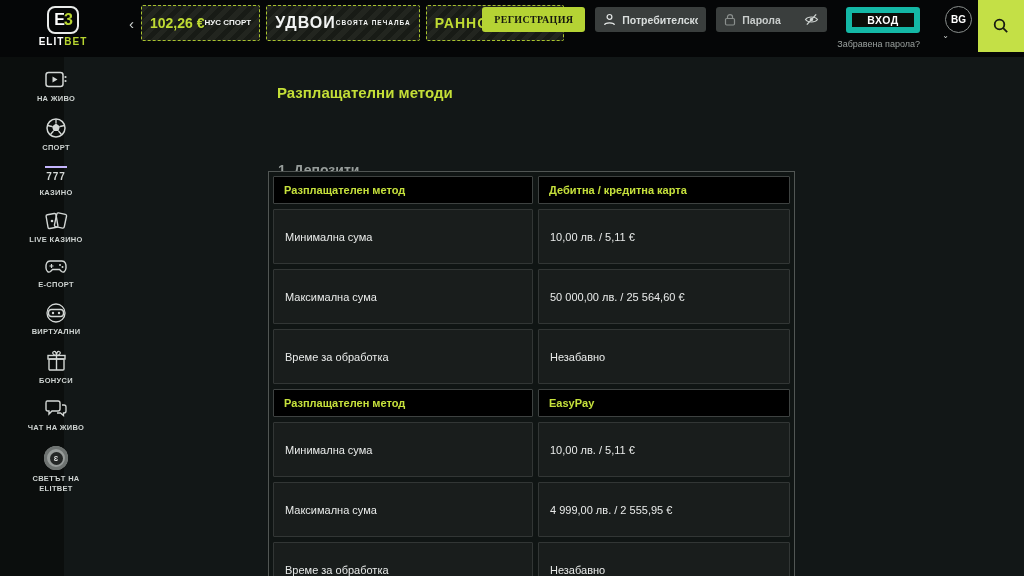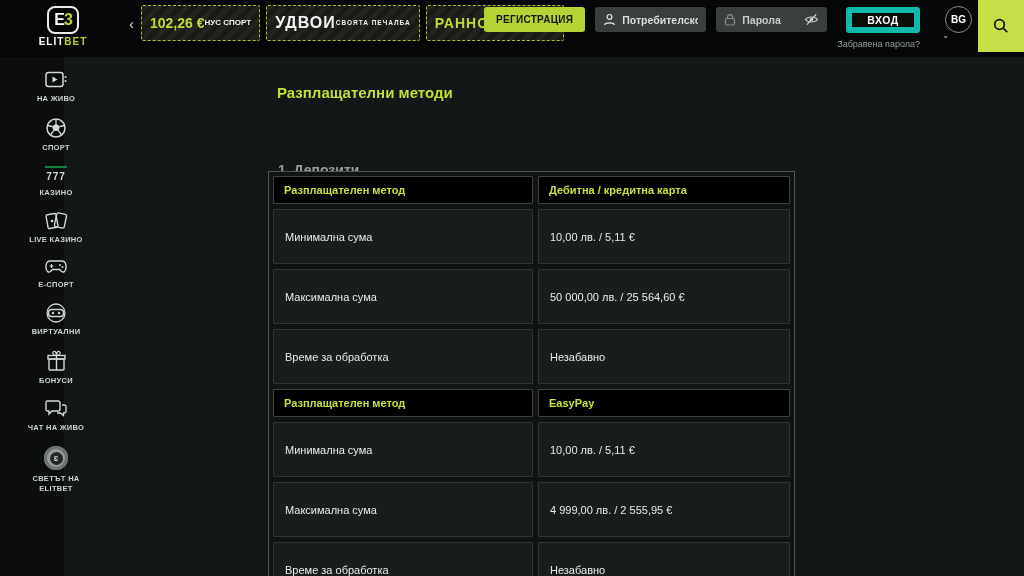--- a/index.html
+++ b/index.html
@@ -28,21 +28,21 @@
   .banner1 .l1 { color:#bfdb33; font-size:14px; }
   .banner1 .l2 { font-size:8px; }
   .banner2 .l1 { color:#f2f4f3; font-size:16px; letter-spacing:1px; }
   .banner2 .l2 { font-size:6.5px; letter-spacing:1px; }
   .banner3 .l1 { color:#bfdb33; font-size:14px; letter-spacing:1px; }
   .banner3 .l2 { font-size:10px; }
 
   .auth { position:absolute; right:104px; top:7px; display:flex; align-items:flex-start; gap:10px; }
   .btn-register { height:25px; padding:0 12px; background:#b5d334; color:#15180f; border:none;
                   border-radius:3px; font-weight:bold; font-size:10px; letter-spacing:.3px; cursor:pointer;
-                  font-family:Liberation Sans, sans-serif; }
+                  font-family:Liberation Serif, serif; }
   .field { height:25px; background:#3a3e3d; border-radius:3px; display:flex; align-items:center;
            padding:0 8px; gap:6px; }
   .field input { background:transparent; border:none; outline:none; width:76px;
                  color:#e4e7e6; font-size:10.5px; font-weight:bold; font-family:"Liberation Sans",sans-serif; }
   .field input::placeholder { color:#dadedd; opacity:1; }
   .field.password input { width:56px; }
   .field.password input::placeholder { color:#c9cdcc; }
   .login-col { display:flex; flex-direction:column; align-items:flex-end; }
   .btn-login { width:74px; height:26px; background:#0b0d09; color:#fff; border:6px solid #14b8a6;
                border-radius:3px; font-weight:bold; font-size:10.5px; letter-spacing:.5px; cursor:pointer;
@@ -58,21 +58,21 @@
                 display:flex; align-items:center; justify-content:center; cursor:pointer; }
 
   
   .sidebar { position:absolute; left:0; top:57px; width:64px; height:519px; background:#0b0e0d;
              display:flex; flex-direction:column; align-items:center; padding-top:13px; z-index:4; }
   .side-item { width:64px; display:flex; flex-direction:column; align-items:center; gap:4px;
                margin-bottom:13px; cursor:pointer;margin-left:48px; }
   .side-item .lbl { font-size:7.5px; font-weight:bold; color:#ced3d1; text-align:center;
                     letter-spacing:.3px; line-height:1.3; max-width:58px; }
   .side-item svg { display:block; }
-  .icon-777 { width:22px; height:18px; border-top:2px solid #15803d; color:#d3d7d5;
+  .icon-777 { width:22px; height:18px; border-top:2px solid #c4b5fd; color:#d3d7d5;
               font-size:10px; font-weight:bold; text-align:center; letter-spacing:1px; padding-top:3px; }
   .coin { width:24px; height:24px; border-radius:50%; background:#90General;
           background:#979c9a; display:flex; align-items:center; justify-content:center;
           box-shadow:inset 0 0 0 3px #6e7371; }
   .coin-inner { width:13px; height:13px; border-radius:50%; background:#24272
   ; background:#242726; color:#e6e8e7; font-size:7px; font-weight:bold;
           display:flex; align-items:center; justify-content:center; }
 
   
   .main { position:absolute; left:64px; top:57px; width:960px; height:519px; background:#121717; overflow:hidden; }

